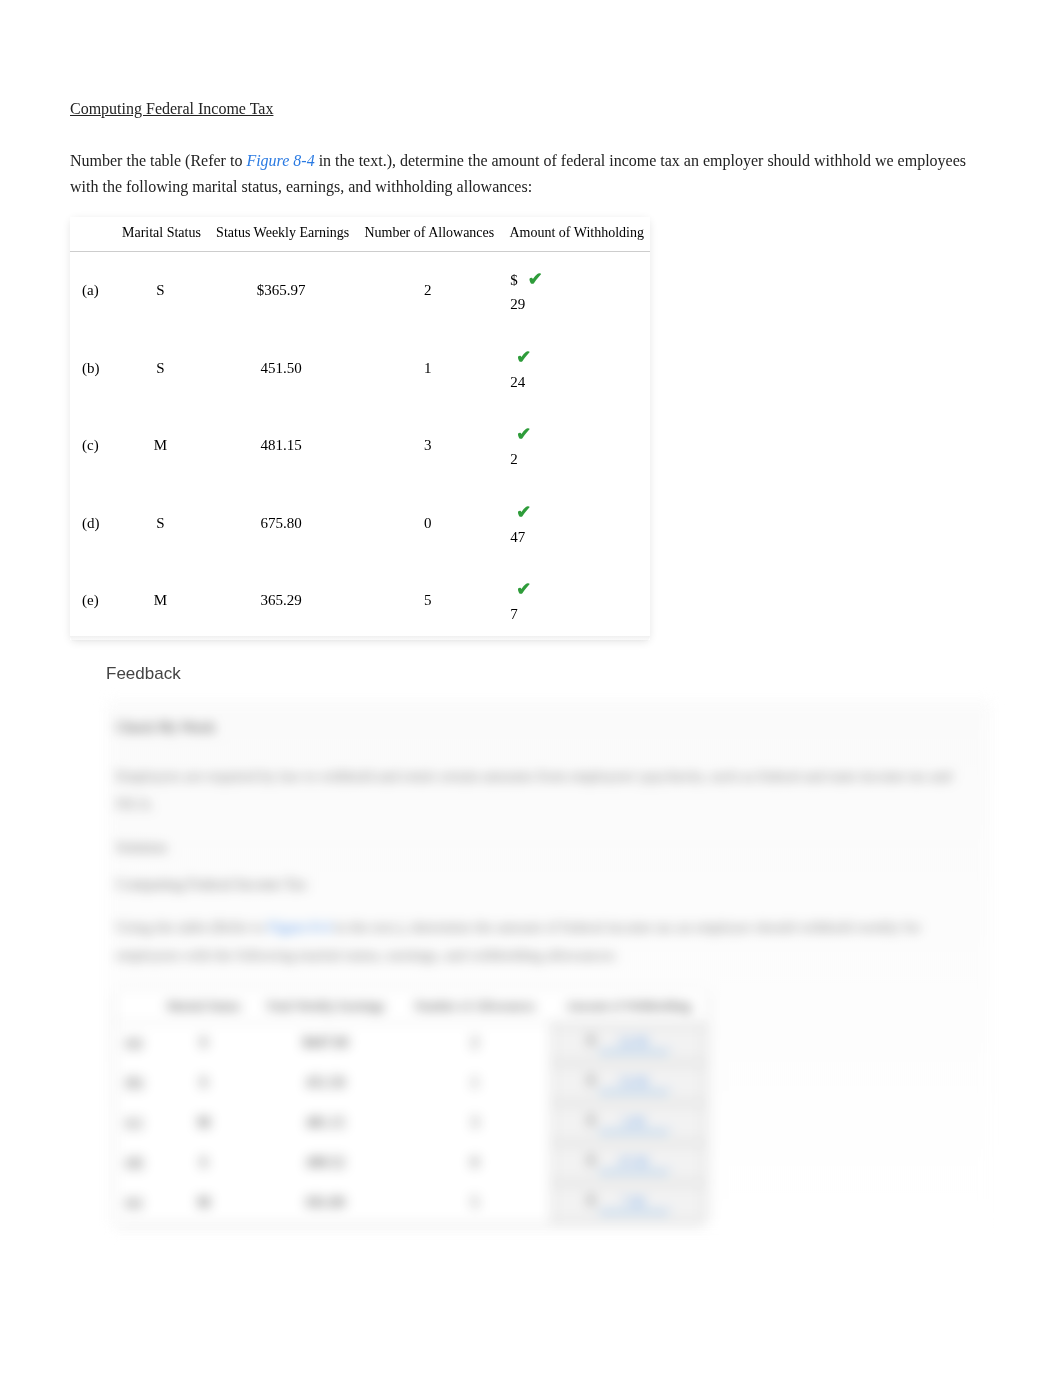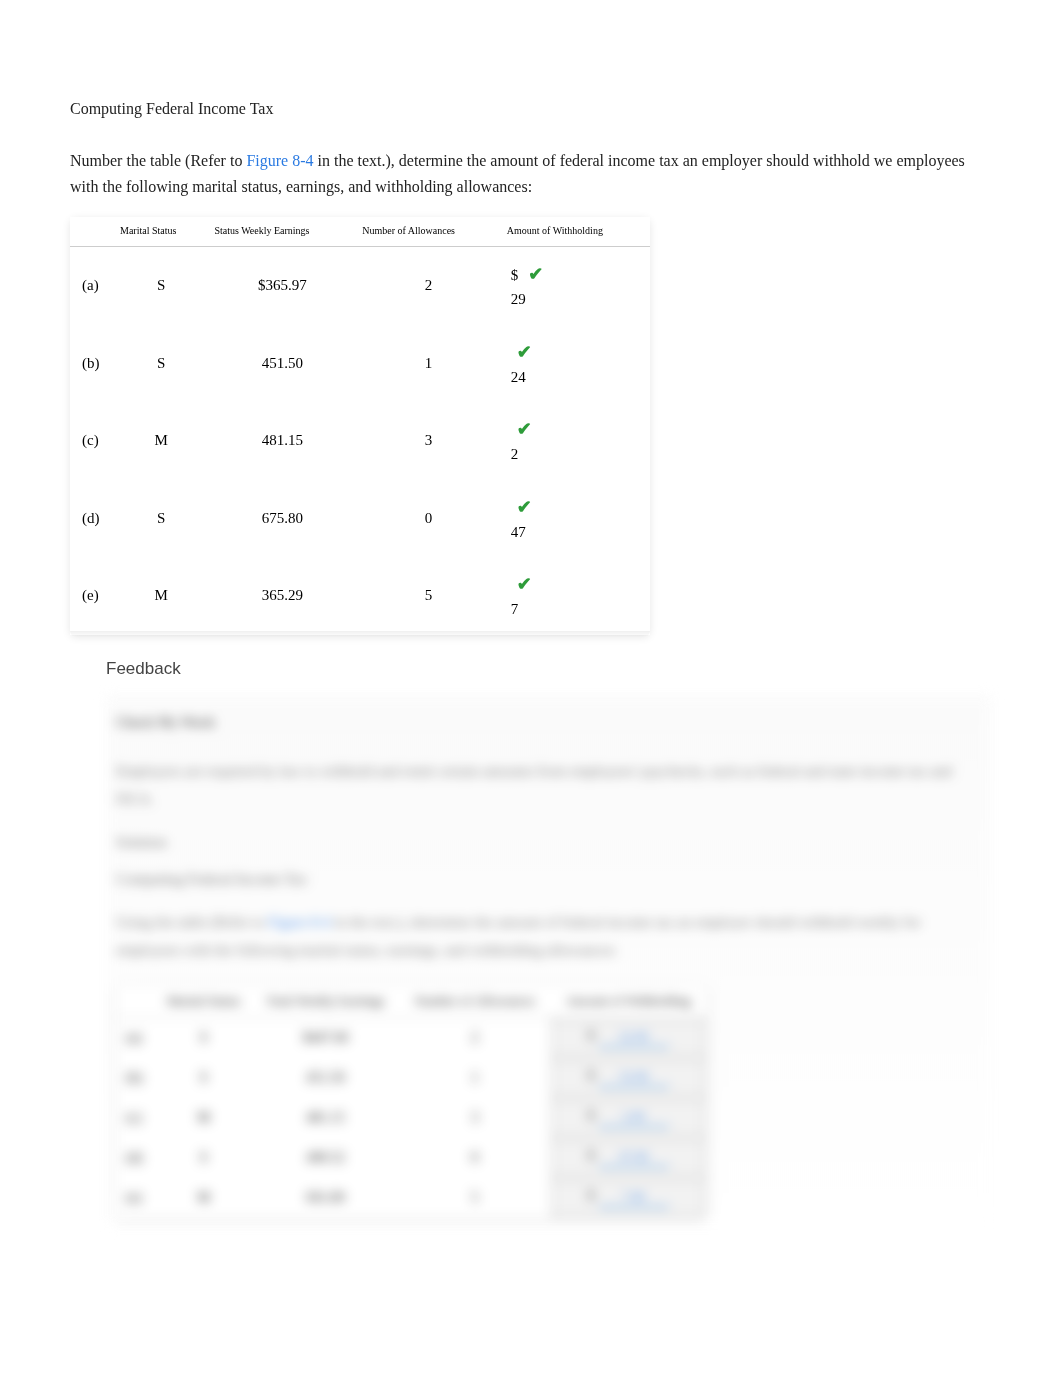--- a/index.html
+++ b/index.html
@@ -8,30 +8,32 @@
       font-size: 16px;
       color: #000;
       background: #fff;
       padding: 100px 70px 40px 70px;
       width: 1062px;
     }
     .heading {
       font-size: 16px;
       margin-bottom: 30px;
       color: #222;
+      text-decoration: underline;
     }
     .intro {
       font-size: 16px;
       line-height: 1.6;
       margin-bottom: 18px;
       color: #222;
     }
     .link {
       color: #2a7ae2;
       cursor: pointer;
+      font-style: italic;
     }
     .table-wrap {
       width: 580px;
       border-radius: 6px;
       box-shadow: 0 2px 8px rgba(0,0,0,0.1);
       overflow: visible;
       margin-bottom: 24px;
       position: relative;
     }
     .table-wrap::after{
@@ -41,23 +43,23 @@
       background: linear-gradient(to bottom, rgba(0,0,0,0.06), rgba(0,0,0,0));
       border-radius: 0 0 6px 6px;
     }
     table {
       border-collapse: collapse;
       width: 100%;
       font-family: Georgia, serif;
     }
     thead th {
       font-weight: normal;
-      font-size: 10px;
+      font-size: 14px;
       padding: 8px 6px 10px 6px;
-      text-align: left;
+      text-align: right;
       border-bottom: 1px solid rgba(0,0,0,0.1);
       background: #fff;
     }
     thead th:first-child { width: 44px; }
     tbody td {
       padding: 14px 6px;
       text-align: center;
       font-size: 15px;
       vertical-align: middle;
       background:#fff;

